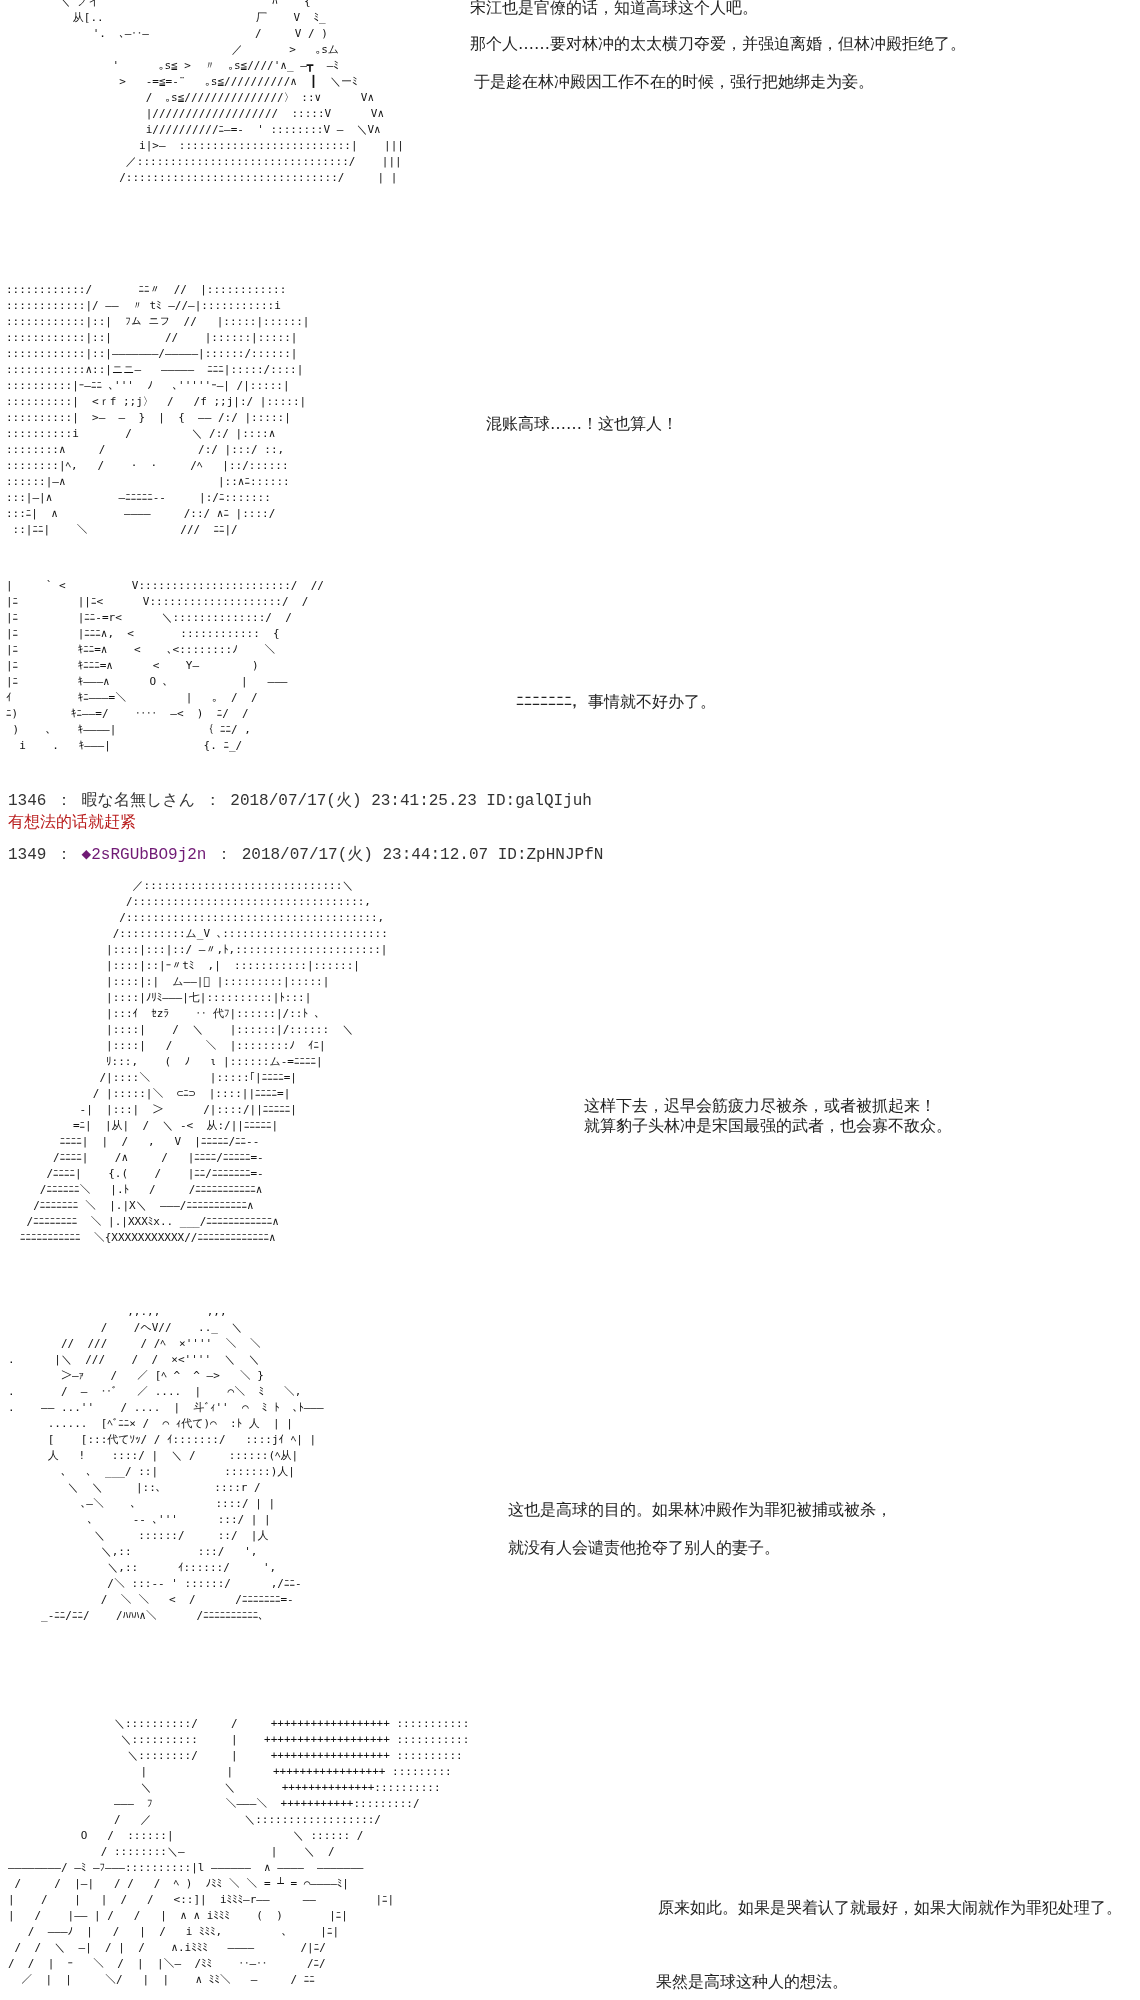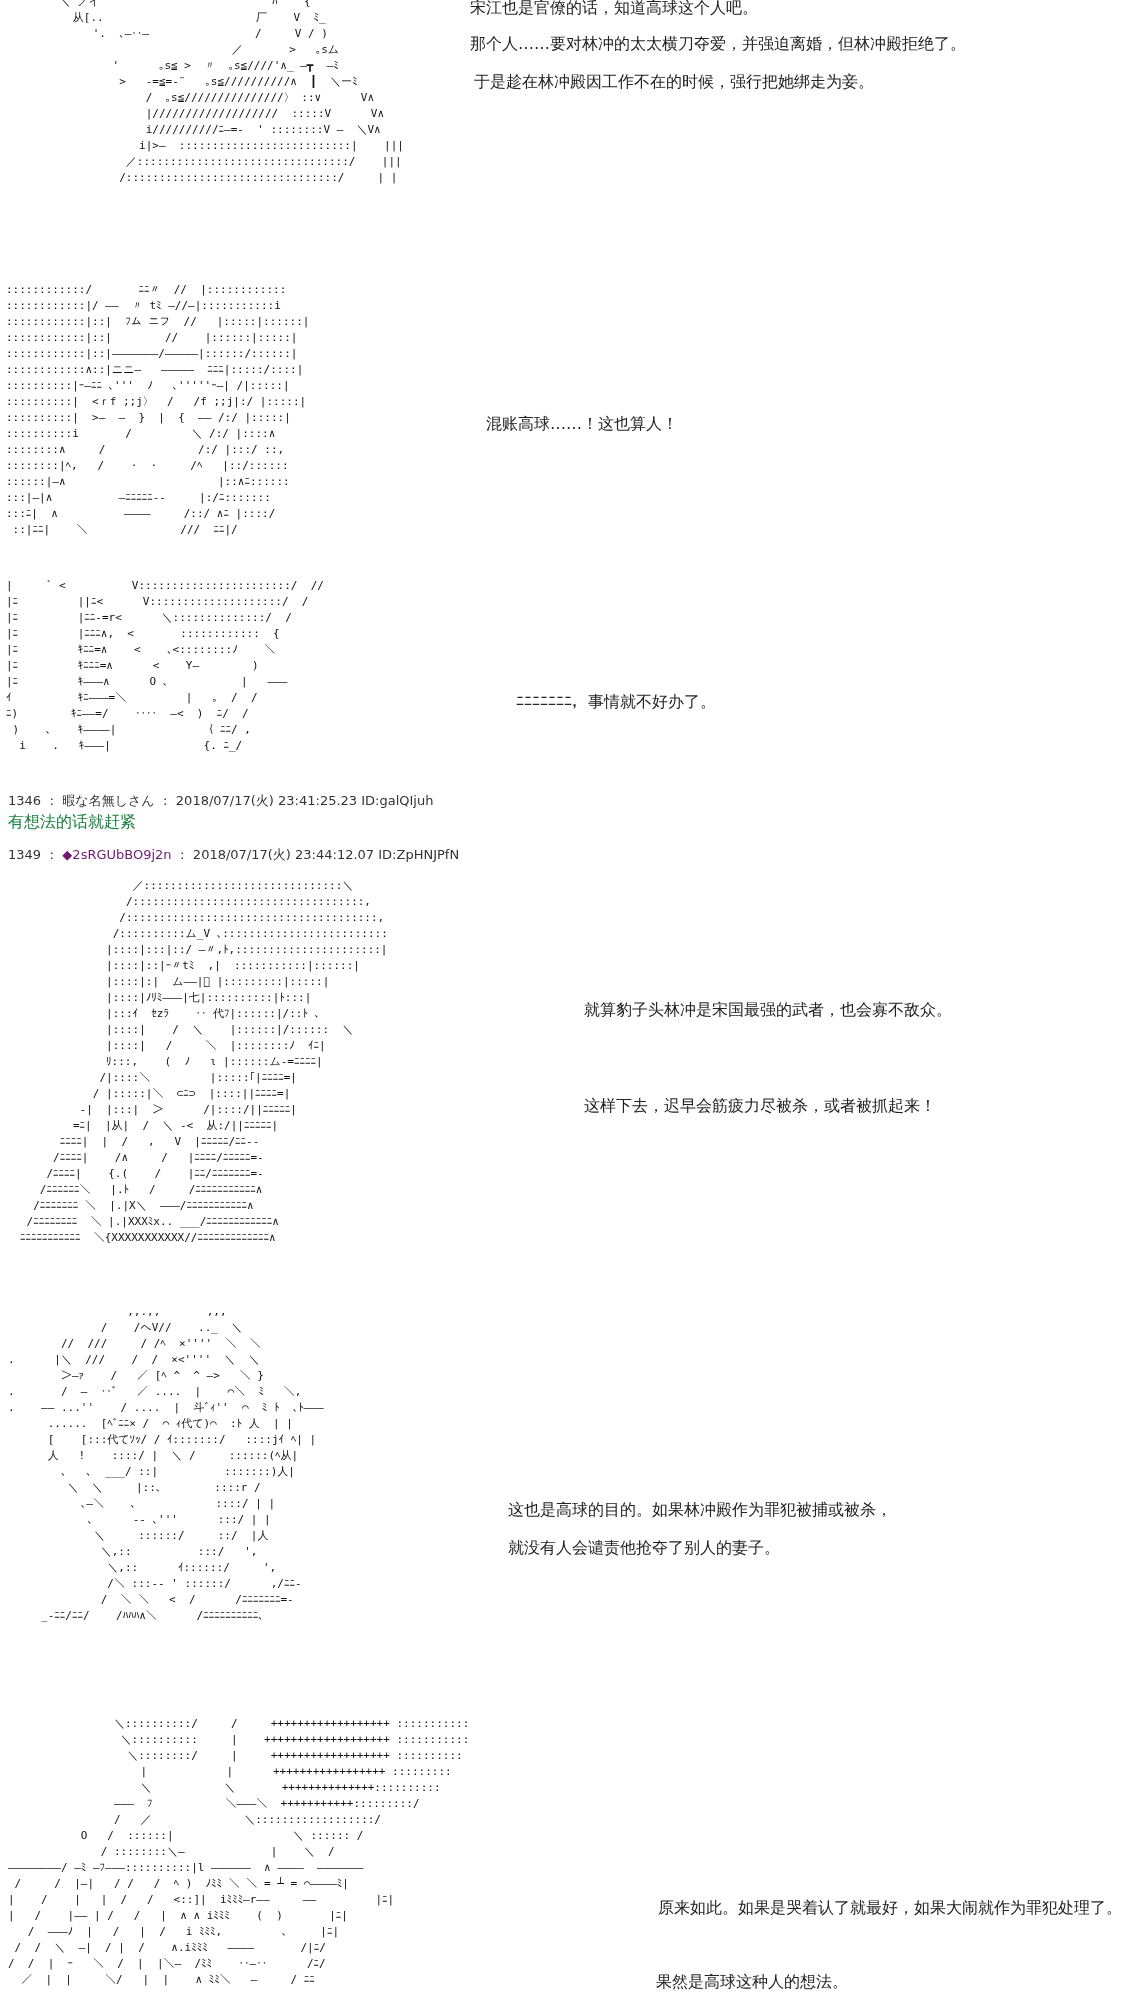--- a/index.html
+++ b/index.html
@@ -2,23 +2,23 @@
 <html><head>
 <meta charset="utf-8">
 <style>
   html, body { margin:0; padding:0; background:#ffffff; }
   body { width:1140px; height:2000px; position:relative; overflow:hidden;
          font-family:"DejaVu Sans", sans-serif; color:#222; }
   .aa { position:absolute; margin:0; white-space:pre; color:#111;
         font-family:"DejaVu Sans Mono", monospace; font-size:11px; line-height:16px;
         letter-spacing:0; }
   .line { position:absolute; font-size:16px; line-height:20px; color:#222; white-space:nowrap; }
-  .hdr { position:absolute; font-size:13px; line-height:18px; color:#333; white-space:nowrap; }
+  .hdr { position:absolute; font-size:16px; line-height:18px; color:#333; white-space:nowrap;font-family:Liberation Mono, monospace; }
   .trip { color:#d10a2a; }
-  .body { position:absolute; font-size:16px; line-height:20px; color:#15803d; white-space:nowrap; }
+  .body { position:absolute; font-size:16px; line-height:20px; color:#b91c1c; white-space:nowrap; }
 </style>
 </head>
 <body>
 
 <pre class="aa" style="left:0;top:-6px;">         ＼ ノイ                          ﾊ    {
            从[..                       厂    V  ﾐ_
               '.  ､―‥―                /     V / )
                                    ／       &gt;   ｡sム
                  '      ｡s≦ &gt;  〃  ｡s≦////'∧_ ―┳  ―ﾐ
                   &gt;   -=≦=-¨   ｡s≦//////////∧  ┃  ＼ーﾐ
@@ -88,21 +88,21 @@
            / |:::::|＼  ⊂ﾆ⊃  |::::||ﾆﾆﾆﾆ=|
          -|  |:::|  ＞      /|::::/||ﾆﾆﾆﾆﾆ|
         =ﾆ|  |从|  /  ＼ -&lt;  从:/||ﾆﾆﾆﾆﾆ|  
       ﾆﾆﾆﾆ|  |  /   ,   V  |ﾆﾆﾆﾆﾆ/ﾆﾆ--
      /ﾆﾆﾆﾆ|    /∧     /   |ﾆﾆﾆﾆ/ﾆﾆﾆﾆﾆ=-
     /ﾆﾆﾆﾆ|    {.(    /    |ﾆﾆ/ﾆﾆﾆﾆﾆﾆﾆ=-
    /ﾆﾆﾆﾆﾆﾆ＼   |.ﾄ   /     /ﾆﾆﾆﾆﾆﾆﾆﾆﾆﾆﾆ∧
   /ﾆﾆﾆﾆﾆﾆﾆ ＼  |.|X＼  ―――/ﾆﾆﾆﾆﾆﾆﾆﾆﾆﾆﾆ∧
  /ﾆﾆﾆﾆﾆﾆﾆﾆ  ＼ |.|XXXﾐx.. ___/ﾆﾆﾆﾆﾆﾆﾆﾆﾆﾆﾆﾆ∧
 ﾆﾆﾆﾆﾆﾆﾆﾆﾆﾆﾆ  ＼{XXXXXXXXXXX//ﾆﾆﾆﾆﾆﾆﾆﾆﾆﾆﾆﾆﾆ∧</pre>
-<div class="line" style="left:584px;top:1000px;font-family:Liberation Serif, serif;">就算豹子头林冲是宋国最强的武者，也会寡不敌众。</div>
+<div class="line" style="left:584px;top:1116px;font-family:Liberation Serif, serif;">就算豹子头林冲是宋国最强的武者，也会寡不敌众。</div>
 <div class="line" style="left:584px;top:1096px;">这样下去，迟早会筋疲力尽被杀，或者被抓起来！</div>
 
 <pre class="aa" style="left:8px;top:1304px;">                  ,,.,,       ,,,
               /    /ヘV//    .._  ＼
         //  ///     / /ﾍ  ×''''  ＼  ＼
 .      |＼  ///    /  /  ×&lt;''''  ＼  ＼
         ＞―ｧ    /   ／ [ﾍ ^  ^ ―&gt;   ＼ }
 .       /  ―  ‥ﾞ   ／ ....  |    ⌒＼  ﾐ   ＼,
 .    ―― ...''    / ....  |  斗ﾞｨ''  ⌒  ﾐ ﾄ  ､ﾄ―――
       ......  [ﾍﾞﾆﾆ× /  ⌒ ｨ代て)⌒  :ﾄ 人  | |

